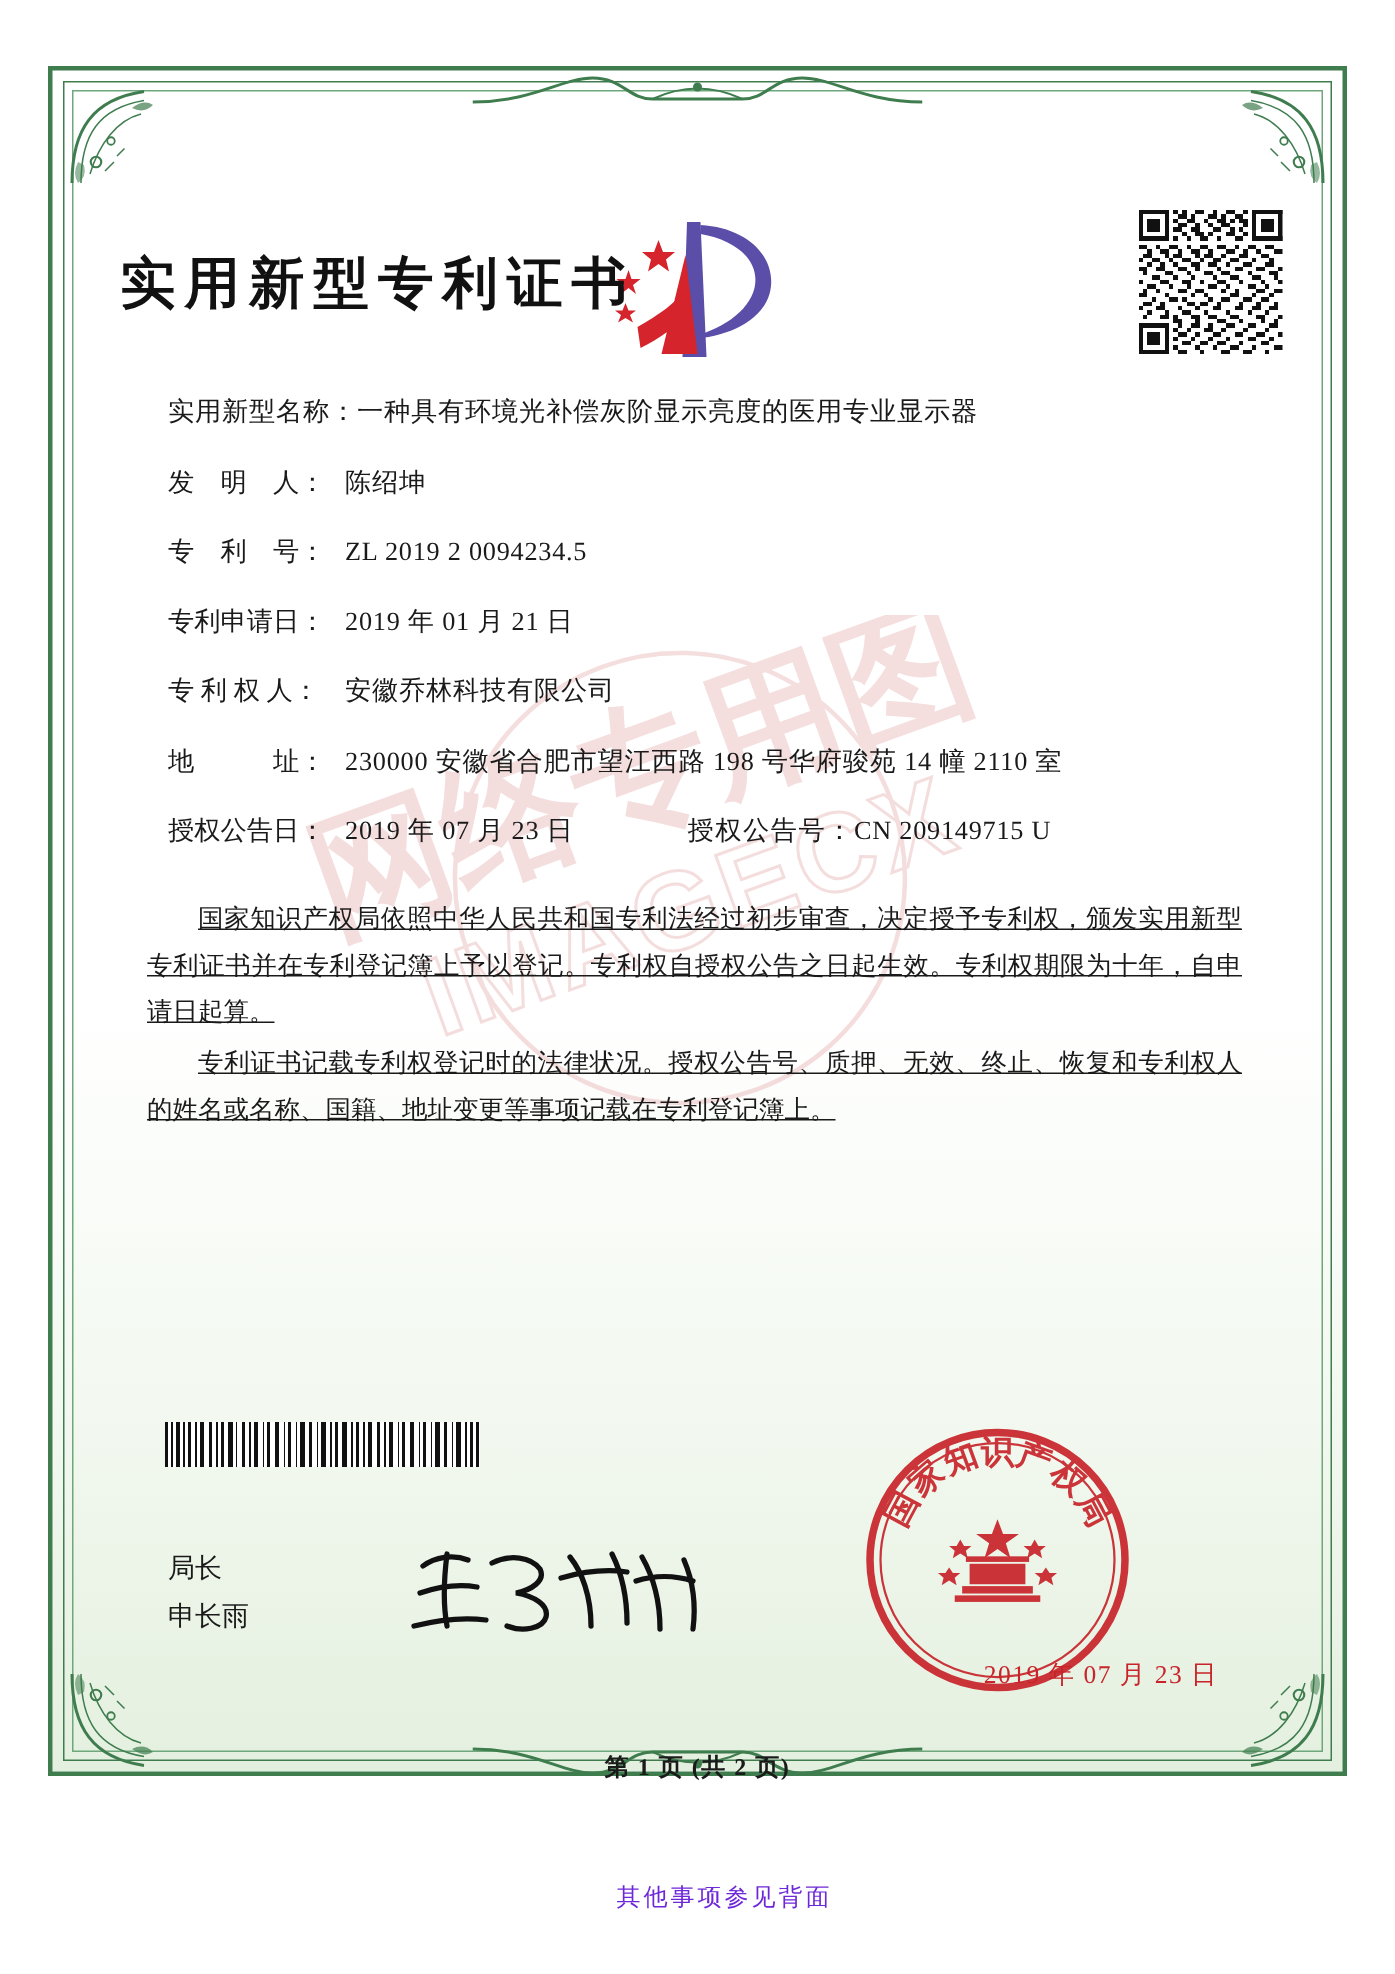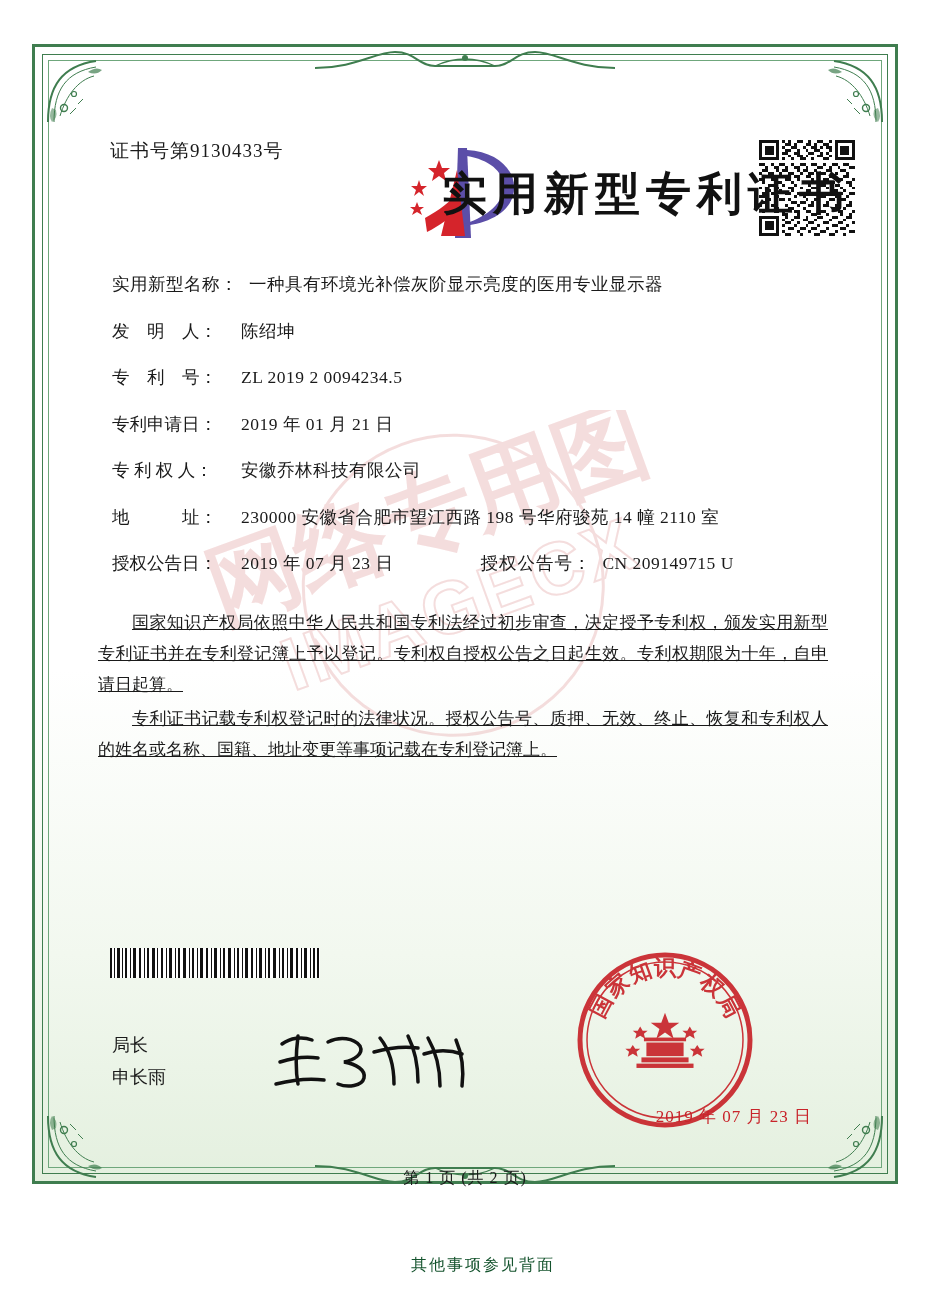--- a/index.html
+++ b/index.html
@@ -108,40 +108,39 @@
     position: absolute;
     right: 75px;
     top: 140px;
     width: 96px;
     height: 96px;
   }
   .qr svg { width: 100%; height: 100%; display: block; }
 
   .doc-title {
     margin-top: 74px;
-    text-align: right;
-    font-size: 45px;
+    text-align: left;
+    font-size: 37px;
     font-weight: bold;
     letter-spacing: 6px;
     font-family: "DejaVu Serif", "Liberation Serif", serif;
     color: #111;
   }
 
   .fields {
     margin-top: 52px;
     margin-left: 32px;
     font-size: 17.5px;
     line-height: 1;
   }
   .field-row {
     display: flex;
     align-items: flex-start;
     margin-bottom: 29px;
     white-space: nowrap;
-    gap: 11px;
   }
   .field-label {
     width: 118px;
     flex: 0 0 118px;
     letter-spacing: 0px;
   }
   .field-value {
     letter-spacing: 0.5px;
   }
   .field-row.pair .second-label {
@@ -212,31 +211,32 @@
   }
 
   .page-num {
     position: absolute;
     left: 0;
     right: 0;
     top: 1168px;
     text-align: center;
     font-size: 16px;
     letter-spacing: 1px;
+    font-weight: bold;
   }
 
   .footer-note {
     position: absolute;
     left: 0;
     right: 0;
     top: 1255px;
     text-align: center;
     font-size: 16px;
     letter-spacing: 2px;
-    color: #14532d;
+    color: #6d28d9;
     padding-left: 36px;
   }
 
   
   .watermark {
     position: absolute;
     left: 155px;
     top: 410px;
     width: 600px;
     height: 360px;
@@ -320,23 +320,20 @@
   <div class="watermark">
     <svg viewBox="0 0 600 360">
       <g transform="rotate(-20 300 180)" opacity="0.45">
         <circle cx="300" cy="175" r="150" fill="none" stroke="#e8b5b5" stroke-width="3"></circle>
         <text x="300" y="130" text-anchor="middle" font-size="92" fill="#e8b5b5" font-family="DejaVu Serif, serif" font-weight="bold">网络专用图</text>
         <text x="300" y="220" text-anchor="middle" font-size="74" fill="none" stroke="#e8b5b5" stroke-width="2" font-family="Liberation Sans, sans-serif" font-weight="bold" letter-spacing="4">IMAGECX</text>
       </g>
     </svg>
   </div>
 
-  <div class="content">
-    <div class="cert-no">证书号第9130433号</div>
-  </div>
 
   <div class="emblem">
     <svg viewBox="0 0 140 110">
       <path d="M63 8 L72 8 L76 98 L60 98 Z" fill="#5b4ea8"></path>
       <path d="M72 10 C106 12 124 34 118 56 C112 76 86 86 62 86 C86 80 104 68 108 52 C112 34 96 20 72 16 Z" fill="#5b4ea8"></path>
       <path d="M62 30 L70 96 L46 96 Z" fill="#d5242b"></path>
       <path d="M30 78 C44 70 56 62 62 52 L66 66 C56 78 44 86 32 92 Z" fill="#d5242b"></path>
       <g fill="#d5242b">
         <polygon points="44,20 47,28 55,28 49,33 51,41 44,36 37,41 39,33 33,28 41,28"></polygon>
         <polygon points="24,40 26,46 32,46 27,50 29,56 24,52 19,56 21,50 16,46 22,46"></polygon>

